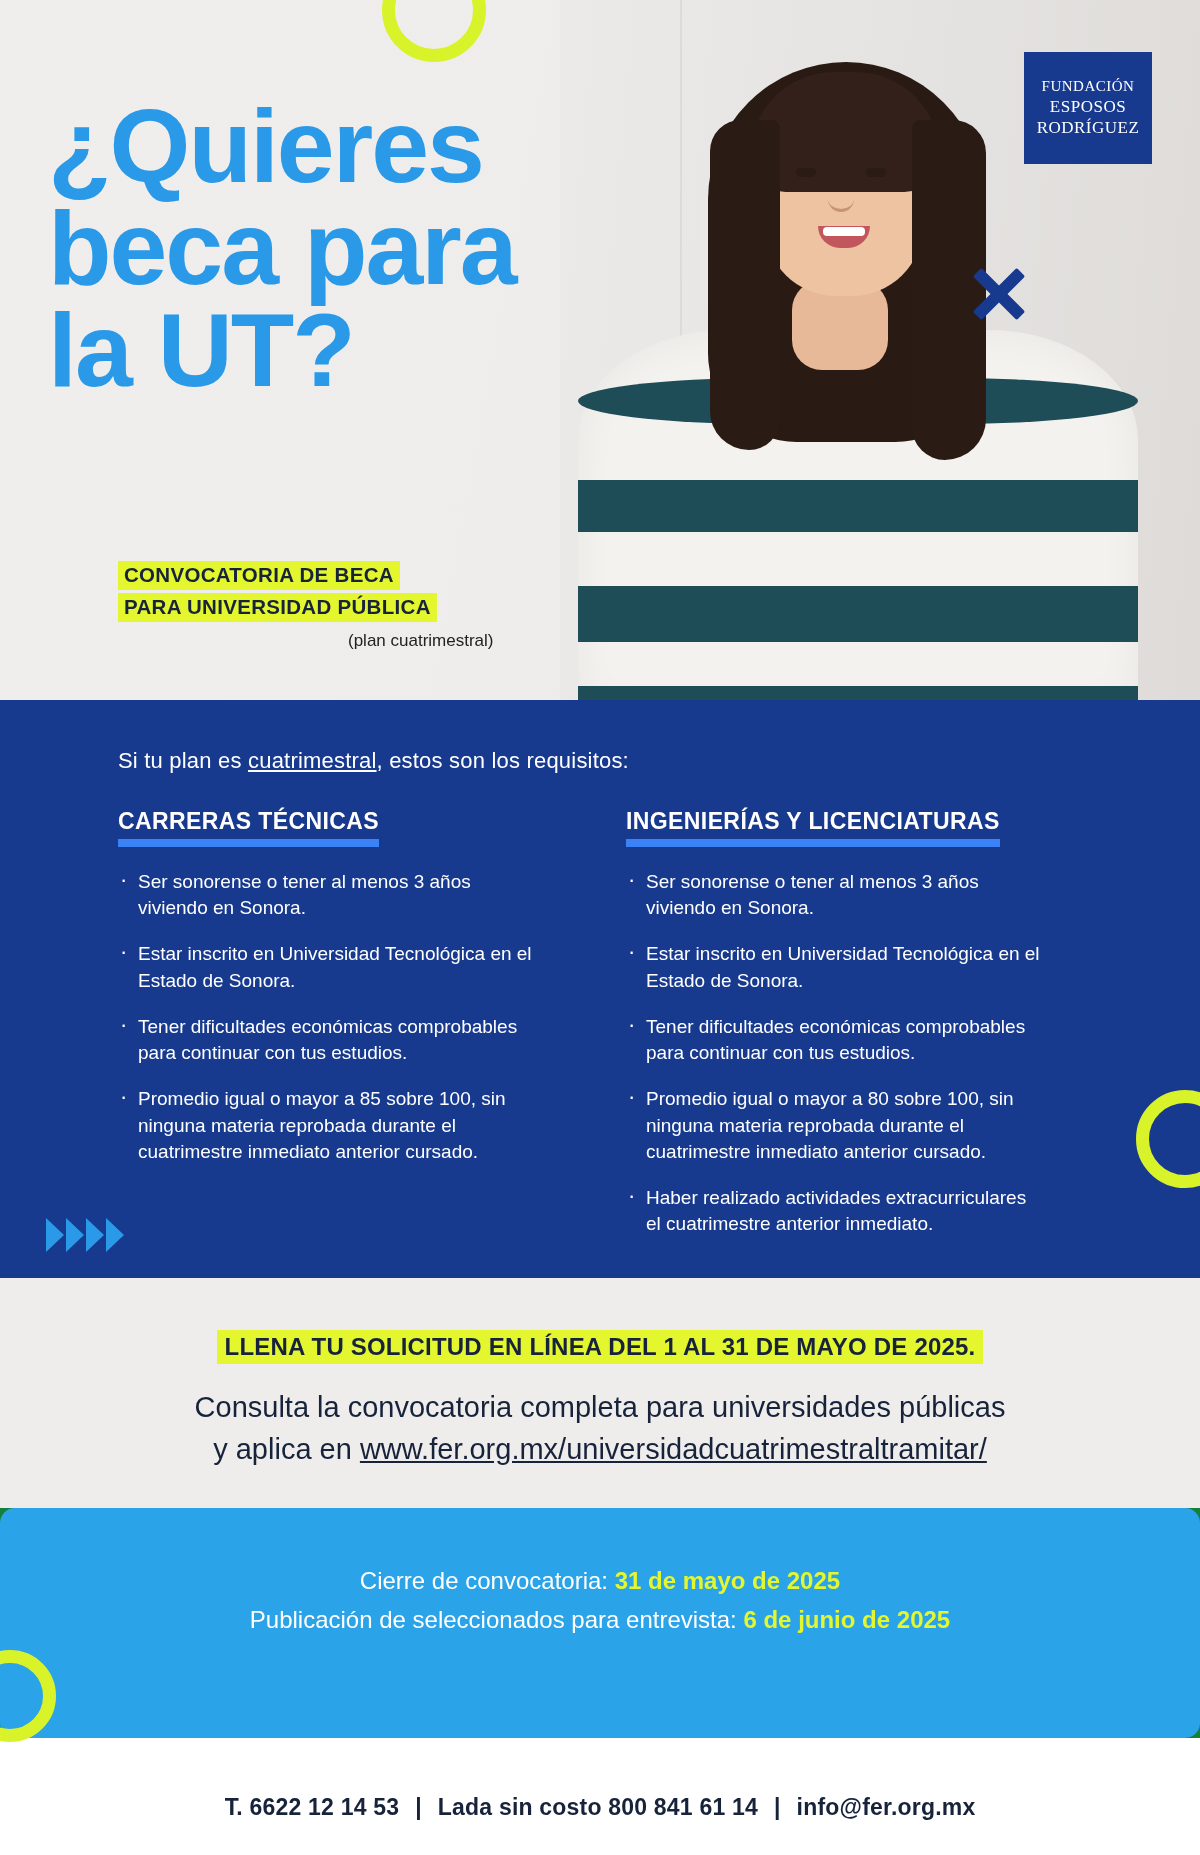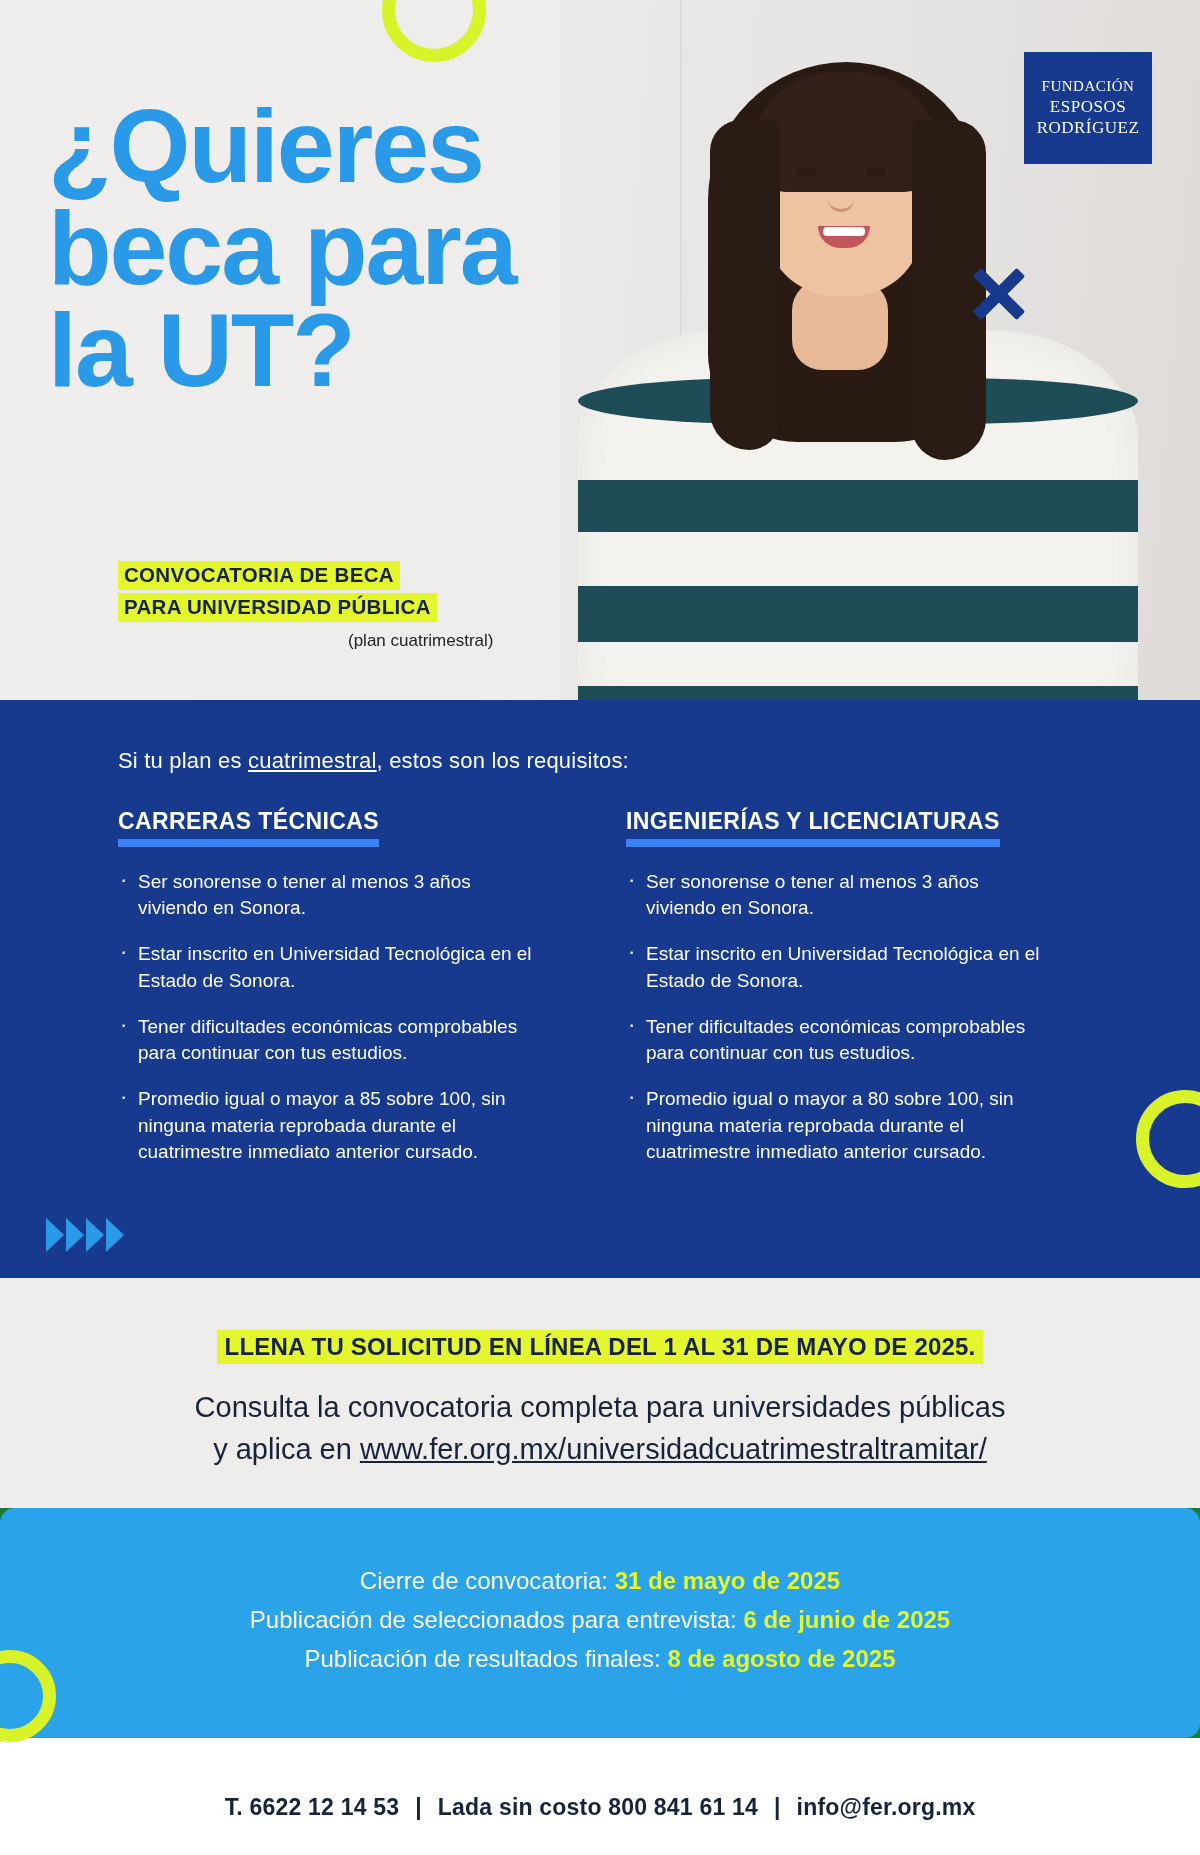--- a/index.html
+++ b/index.html
@@ -336,20 +336,21 @@
           <li>Promedio igual o mayor a 85 sobre 100, sin ninguna materia reprobada durante el cuatrimestre inmediato anterior cursado.</li>
         </ul>
       </div>
       <div class="col">
         <h3>INGENIERÍAS Y LICENCIATURAS</h3>
         <ul>
           <li>Ser sonorense o tener al menos 3 años viviendo en Sonora.</li>
           <li>Estar inscrito en Universidad Tecnológica en el Estado de Sonora.</li>
           <li>Tener dificultades económicas comprobables para continuar con tus estudios.</li>
           <li>Promedio igual o mayor a 80 sobre 100, sin ninguna materia reprobada durante el cuatrimestre inmediato anterior cursado.</li>
+          <li>Haber realizado actividades extracurriculares el cuatrimestre anterior inmediato.</li>
         </ul>
       </div>
     </div>
 
     <div class="chevrons">
       <div class="chev"></div>
         <div class="chev"></div>
         <div class="chev"></div>
         <div class="chev"></div>
     </div>
@@ -363,23 +364,20 @@
     </div>
   </section>
 
   <section class="dates">
     <div class="dates-inner">
       <div class="dates-line">
         <span>Cierre de convocatoria: </span><b>31 de mayo de 2025</b>
       </div>
       <div class="dates-line">
         <span>Publicación de seleccionados para entrevista: </span><b>6 de junio de 2025</b>
-      </div>
-      <div class="dates-line">
-        <span>Publicación de resultados finales: </span><b>8 de agosto de 2025</b>
       </div>
     </div>
   </section>
 
   <div class="ring ring-mid"></div>
   <div class="ring ring-bot"></div>
 
   <footer class="footer">
     <span>T. 6622 12 14 53</span>
     <span class="sep">|</span>

